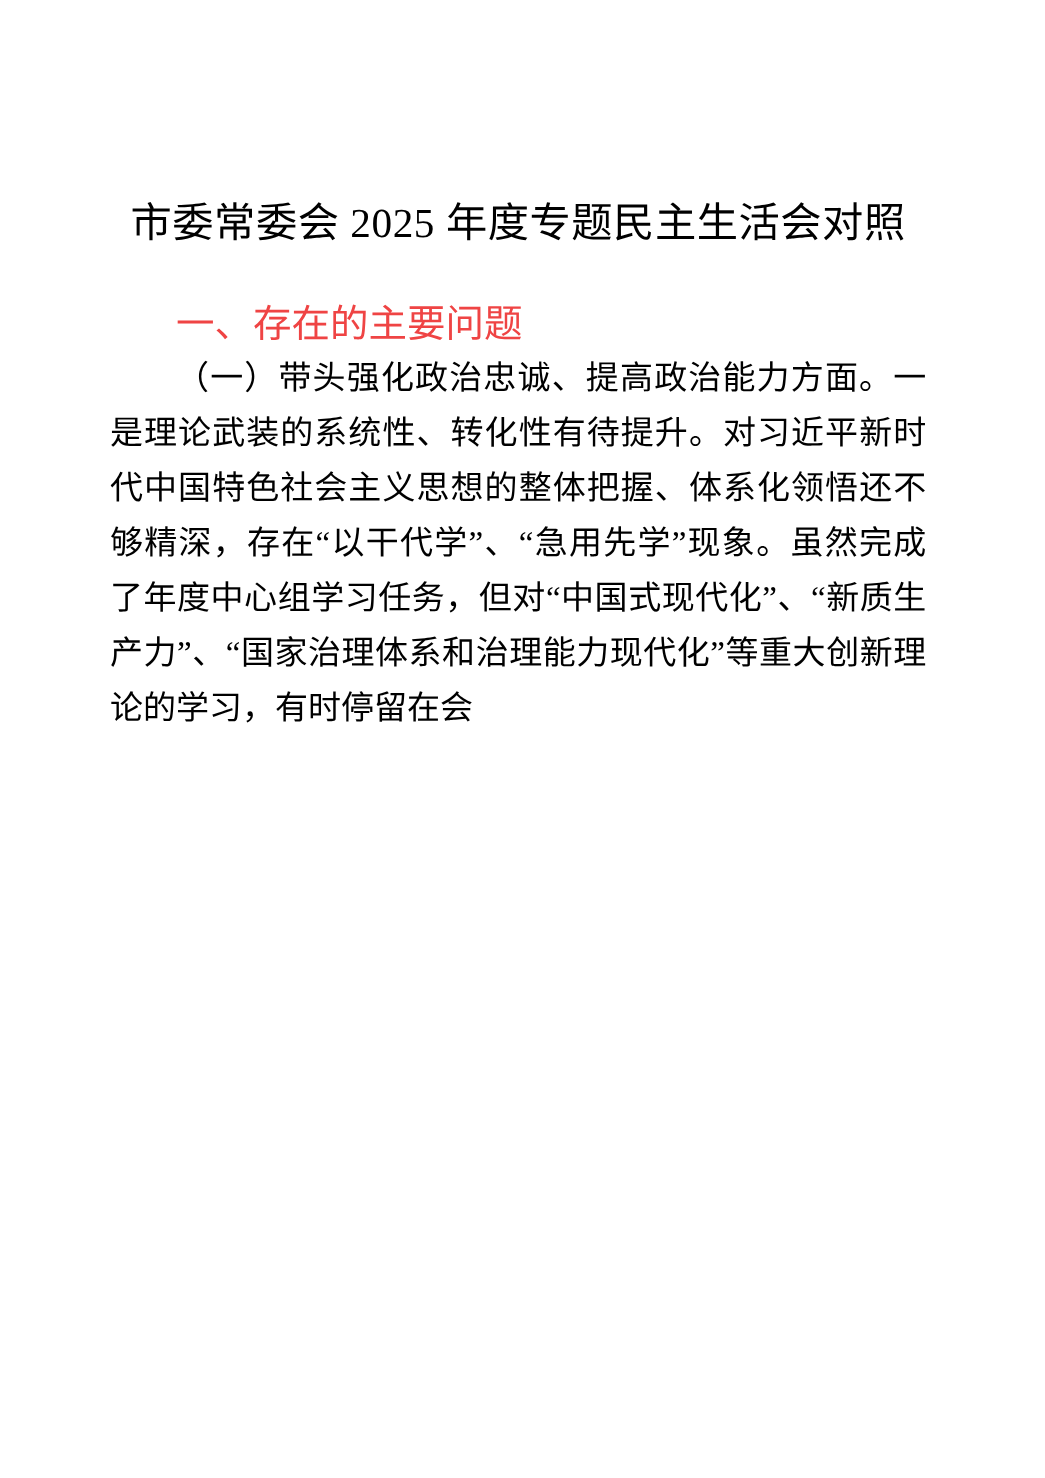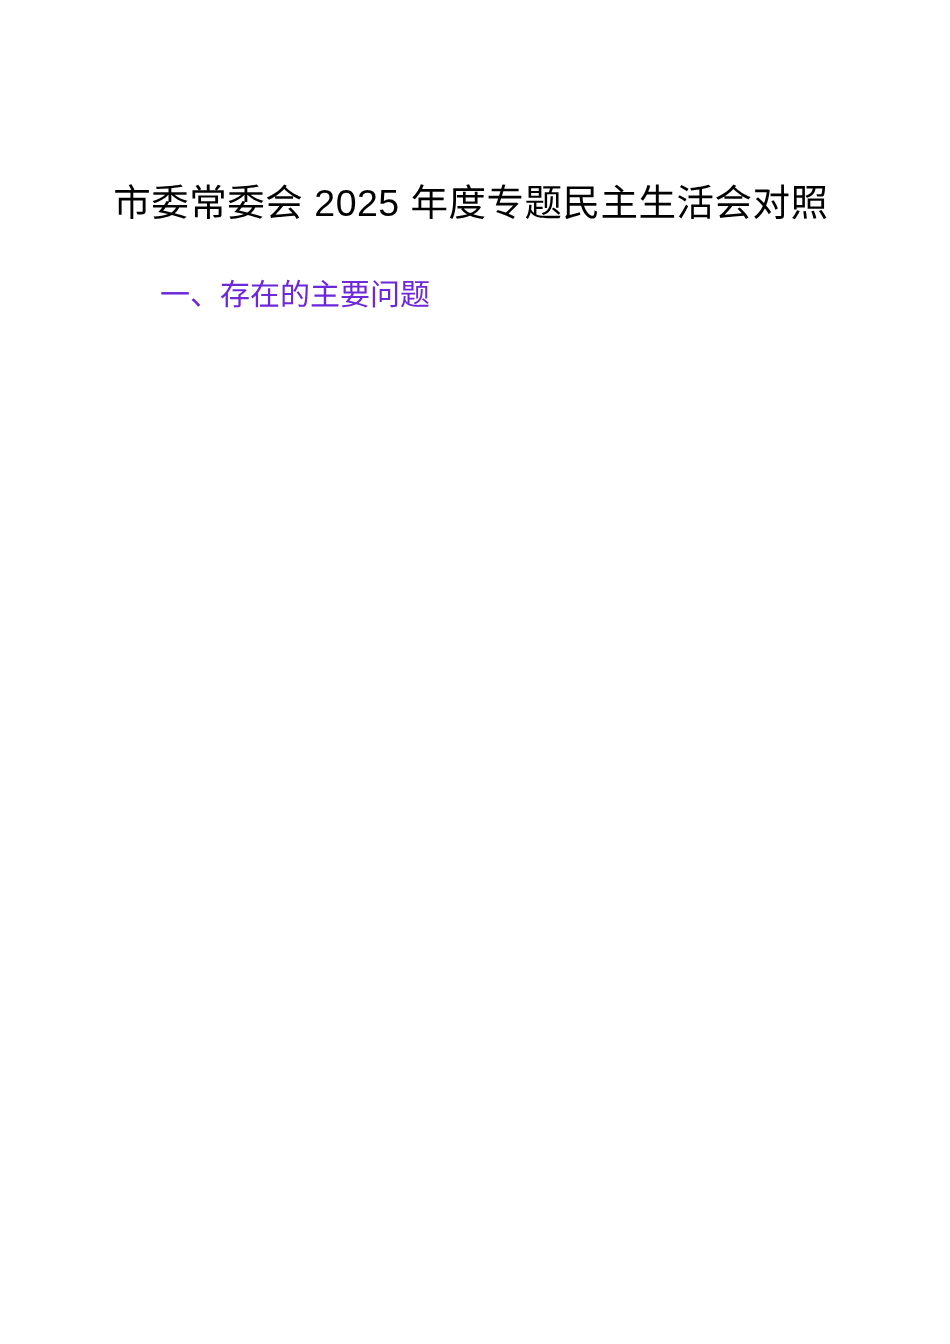--- a/index.html
+++ b/index.html
@@ -9,21 +9,21 @@
     background: #ffffff;
   }
   .page {
     position: relative;
     width: 950px;
     height: 1344px;
     margin: 0 auto;
     background: #ffffff;
     box-sizing: border-box;
     overflow: hidden;
-    font-family: Liberation Sans, sans-serif;
+    font-family: Liberation Serif, serif;
     color: #000000;
     -webkit-font-smoothing: antialiased;
   }
   .content {
     position: absolute;
     left: 100px;
     top: 0;
     width: 742px;
   }
   .doc-title {
@@ -47,41 +47,42 @@
     line-height: 50px;
     text-align: justify;
     text-justify: inter-ideograph;
     text-indent: 60px;
     letter-spacing: 0;
     word-break: break-all;
     color: #000000;
   }
   p.heading {
     margin: 0;
-    font-size: 30px;
+    font-size: 35px;
     font-weight: 400;
     line-height: 50px;
     text-indent: 60px;
     letter-spacing: 0;
     word-break: break-all;
-    color: #6d28d9;
+    color: #ef4444;
   }
 </style>
 </head>
 <body>
 
 <div class="page">
 
   <div class="content">
 
     <h1 class="doc-title"><span>市委常委会 2025 年度专题民主生活会对照</span><br></h1>
 
     <div class="body-block">
 
 
       <p class="heading">一、存在的主要问题</p>
 
+      <p class="para">（一）带头强化政治忠诚、提高政治能力方面。一是理论武装的系统性、转化性有待提升。对习近平新时代中国特色社会主义思想的整体把握、体系化领悟还不够精深，存在“以干代学”、“急用先学”现象。虽然完成了年度中心组学习任务，但对“中国式现代化”、“新质生产力”、“国家治理体系和治理能力现代化”等重大创新理论的学习，有时停留在会</p>
 
     </div>
 
   </div>
 
 </div>
 
 </body></html>

